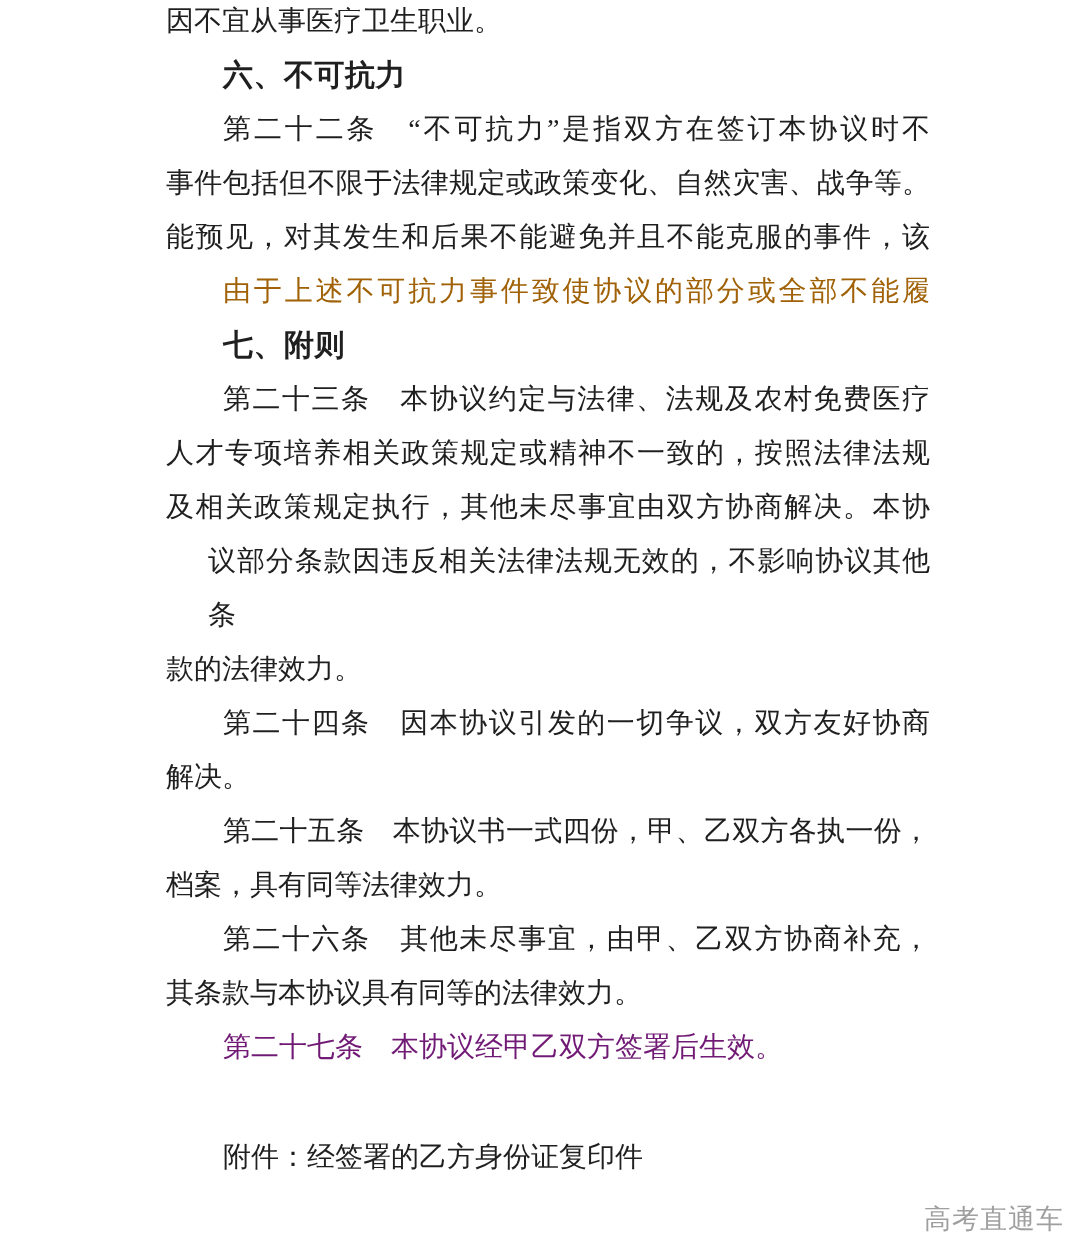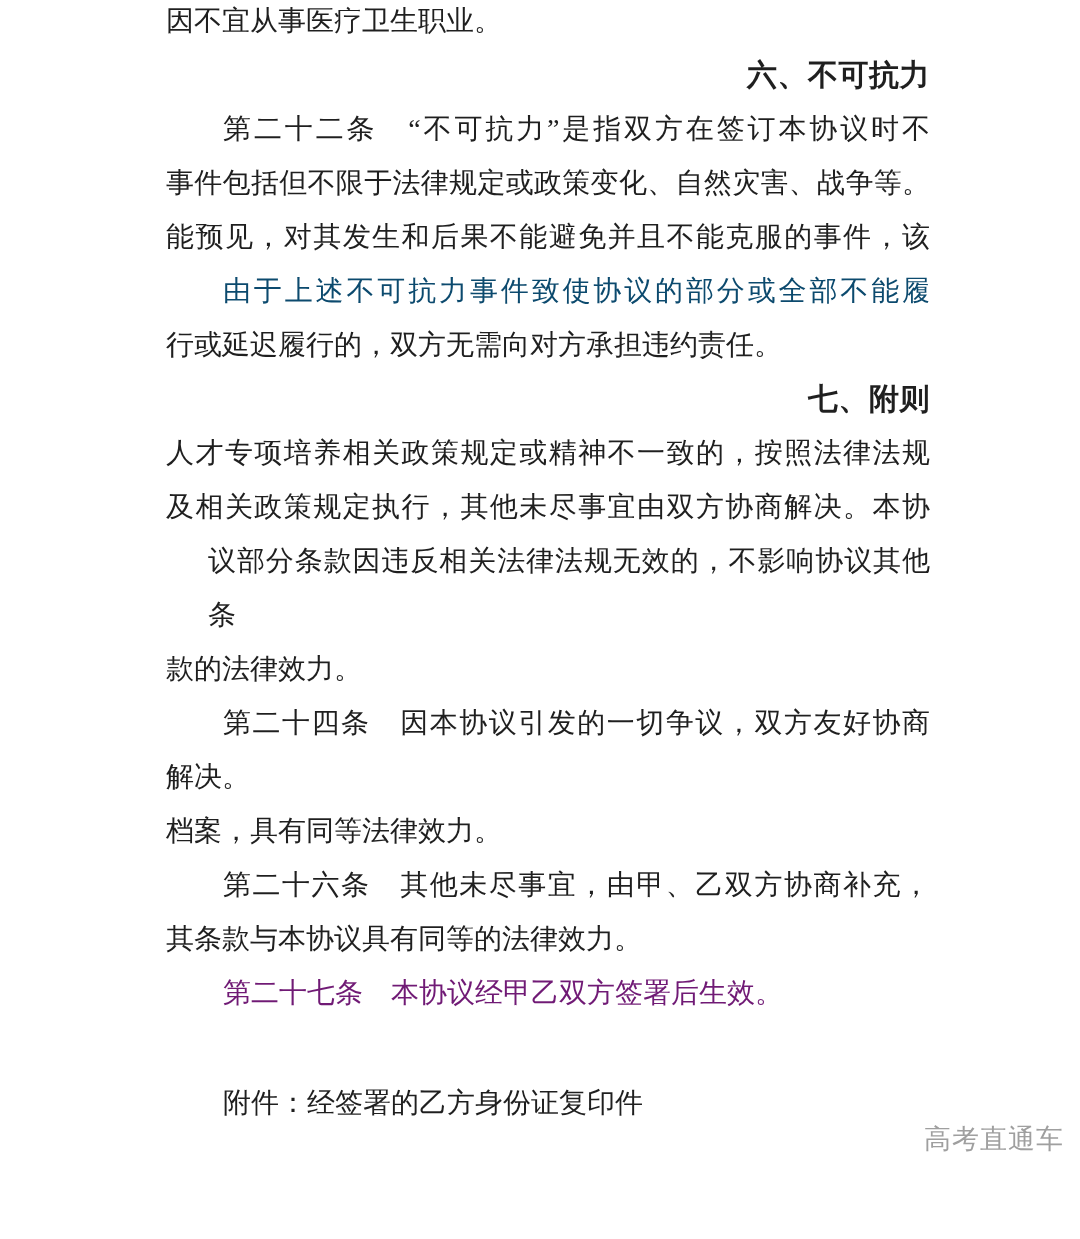--- a/index.html
+++ b/index.html
@@ -33,56 +33,56 @@
     text-align-last: justify;
   }
   .line.indent {
     padding-left: 57px;
   }
   .line.heading {
     font-family: "Liberation Sans", "DejaVu Sans", sans-serif;
     font-weight: 700;
     font-size: 30px;
     letter-spacing: 0.5px;
-    text-align: right;
   }
   .line.attachment {
     margin-top: 56px;
   }
   .watermark {
     position: absolute;
-    top: 1124px;
+    top: 1204px;
     right: 16px;
     font-family: Liberation Serif, serif;
     font-size: 27px;
     line-height: 30px;
     letter-spacing: 1px;
     text-shadow: 1px 1px 0 #ffffff;
     user-select: none;
   }
 </style>
 </head>
 <body>
 
 <div class="page">
   <div class="doc" id="doc-lines">
       <div class="line" style="color: rgb(31, 31, 31);">因不宜从事医疗卫生职业。</div>
       <div class="line heading indent" style="color: rgb(31, 31, 31);">六、不可抗力</div>
       <div class="line indent fill" style="color: rgb(31, 31, 31);">第二十二条　“不可抗力”是指双方在签订本协议时不</div>
       <div class="line fill" style="color: rgb(31, 31, 31);">事件包括但不限于法律规定或政策变化、自然灾害、战争等。</div>
       <div class="line fill" style="color: rgb(31, 31, 31);">能预见，对其发生和后果不能避免并且不能克服的事件，该</div>
-      <div class="line indent fill" style="color: #0c4a6e;">由于上述不可抗力事件致使协议的部分或全部不能履</div>
-      <div class="line" style="color: rgb(31, 31, 31);">行或延迟履行的，双方无需向对方承担违约责任。</div>
+      <div class="line indent fill" style="color: #a16207;">由于上述不可抗力事件致使协议的部分或全部不能履</div>
       <div class="line heading indent" style="color: rgb(31, 31, 31);">七、附则</div>
+      <div class="line indent fill" style="color: rgb(31, 31, 31);">第二十三条　本协议约定与法律、法规及农村免费医疗</div>
       <div class="line fill" style="color: rgb(31, 31, 31);">人才专项培养相关政策规定或精神不一致的，按照法律法规</div>
       <div class="line fill" style="color: rgb(31, 31, 31);">及相关政策规定执行，其他未尽事宜由双方协商解决。本协</div>
       <div class="line fill" style="color: rgb(31, 31, 31); margin-left: 42px;">议部分条款因违反相关法律法规无效的，不影响协议其他条</div>
       <div class="line" style="color: rgb(31, 31, 31);">款的法律效力。</div>
       <div class="line indent fill" style="color: rgb(31, 31, 31);">第二十四条　因本协议引发的一切争议，双方友好协商</div>
       <div class="line" style="color: rgb(31, 31, 31);">解决。</div>
+      <div class="line indent fill" style="color: rgb(31, 31, 31);">第二十五条　本协议书一式四份，甲、乙双方各执一份，</div>
       <div class="line" style="color: rgb(31, 31, 31);">档案，具有同等法律效力。</div>
       <div class="line indent fill" style="color: rgb(31, 31, 31);">第二十六条　其他未尽事宜，由甲、乙双方协商补充，</div>
       <div class="line" style="color: rgb(31, 31, 31);">其条款与本协议具有同等的法律效力。</div>
       <div class="line indent" style="color: #701a75;">第二十七条　本协议经甲乙双方签署后生效。</div>
       <div class="line attachment indent" style="color: rgb(31, 31, 31);">附件：经签署的乙方身份证复印件</div>
     </div>
   <div class="watermark" style="color: rgb(159, 159, 159);">高考直通车</div>
 </div>
 
 </body></html>

